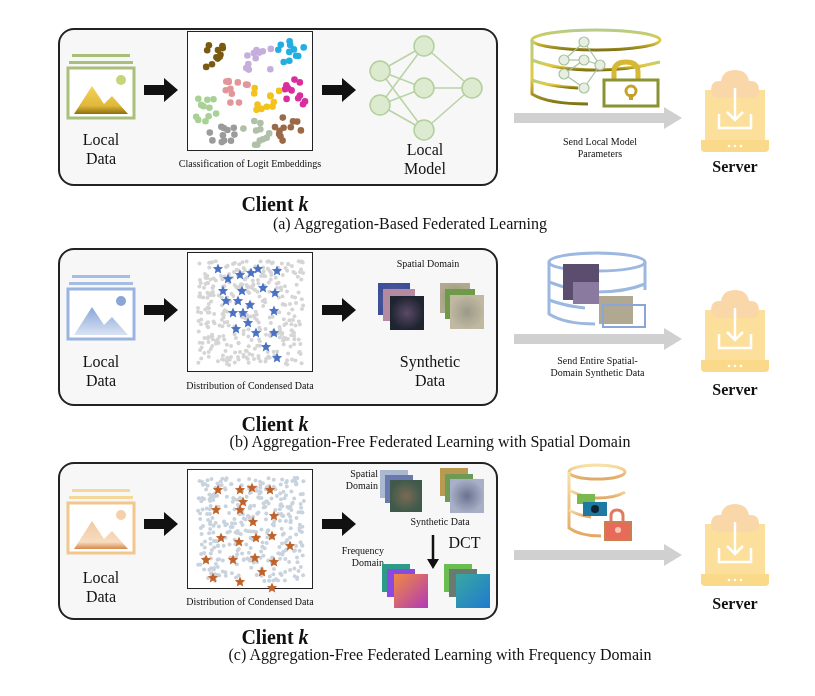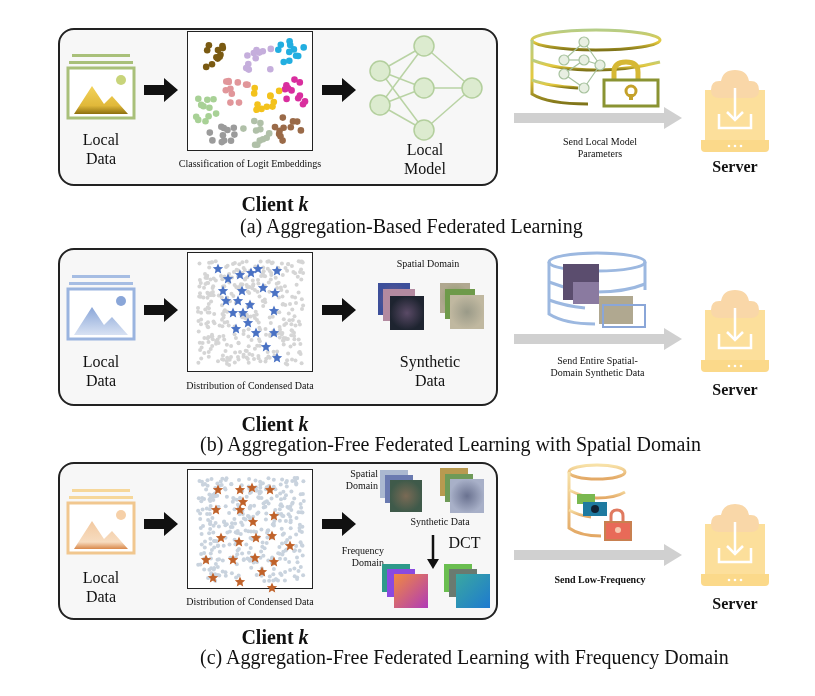--- a/index.html
+++ b/index.html
@@ -3,21 +3,21 @@
 <meta charset="utf-8">
 <style>
   html,body{margin:0;padding:0;background:#fff;}
   body{width:815px;height:696px;position:relative;overflow:hidden;font-family:"Liberation Serif",serif;color:#111;}
   .panel{position:absolute;left:58px;width:440px;border:2px solid #222;border-radius:16px;background:#f7f7f7;box-sizing:border-box;}
   .txt{position:absolute;text-align:center;line-height:1.2;white-space:nowrap;}
   .lbl{font-size:16px;}
   .small{font-size:10px;}
   .client{font-size:20px;font-weight:bold;}
   .client i{font-style:italic;}
-  .caption{font-size:20px;}
+  .caption{font-size:16px;}
   .boxplot{position:absolute;border:1.5px solid #222;background:#fff;box-sizing:border-box;}
   .bold{font-weight:bold;}
   svg{position:absolute;overflow:visible;}
 </style>
 </head>
 <body>
 
 <div class="panel" style="top:28px;height:158px;"></div>
 
 <svg style="left:66px;top:52px;" width="70" height="70" viewBox="0 0 70 70">
@@ -1212,21 +1212,20 @@
   <rect x="18" y="40" width="24" height="14" fill="#1e7aa0"></rect>
   <circle cx="30" cy="47" r="4" fill="#123"></circle>
   <path d="M46,60 V54 Q46,48 52,48 Q58,48 58,54 V60" fill="none" stroke="#e07a60" stroke-width="3"></path>
   <rect x="40" y="60" width="26" height="18" fill="#e86a58" stroke="#c88050" stroke-width="2"></rect>
   <circle cx="53" cy="68" r="3" fill="#f6c8b0"></circle>
 </svg>
 <svg style="left:514px;top:544px;" width="170" height="22" viewBox="0 0 170 22">
     <polygon points="0,6 150,6 150,0 168,11 150,22 150,16 0,16" fill="#d0d0d0"></polygon>
   </svg>
 <div class="txt small bold" style="left:515px;top:574px;width:170px;">
-  <div>Send Low-Frequency</div>
 </div>
 <svg class="server" style="left:697px;top:502px;" width="76" height="84" viewBox="0 0 76 84">
     <path d="M8,22 H68 V72 H8 Z" fill="#fbd98a" opacity="0.85"></path>
     <path d="M22,30 Q14,30 14,22 Q14,12 24,13 Q26,2 38,2 Q50,2 52,13 Q62,12 62,22 Q62,30 54,30 Z" fill="#f9d7a8"></path>
     <path d="M4,72 H72 V80 Q72,84 68,84 H8 Q4,84 4,80 Z" fill="#fbd98a"></path>
     <line x1="38" y1="20" x2="38" y2="52" stroke="#fff" stroke-width="2.5"></line>
     <polyline points="30,44 38,52 46,44" fill="none" stroke="#fff" stroke-width="2.5"></polyline>
     <polyline points="22,46 22,60 54,60 54,46" fill="none" stroke="#fff" stroke-width="2.5"></polyline>
     <circle cx="32" cy="78" r="1.3" fill="#fff"></circle>
     <circle cx="38" cy="78" r="1.3" fill="#fff"></circle>

